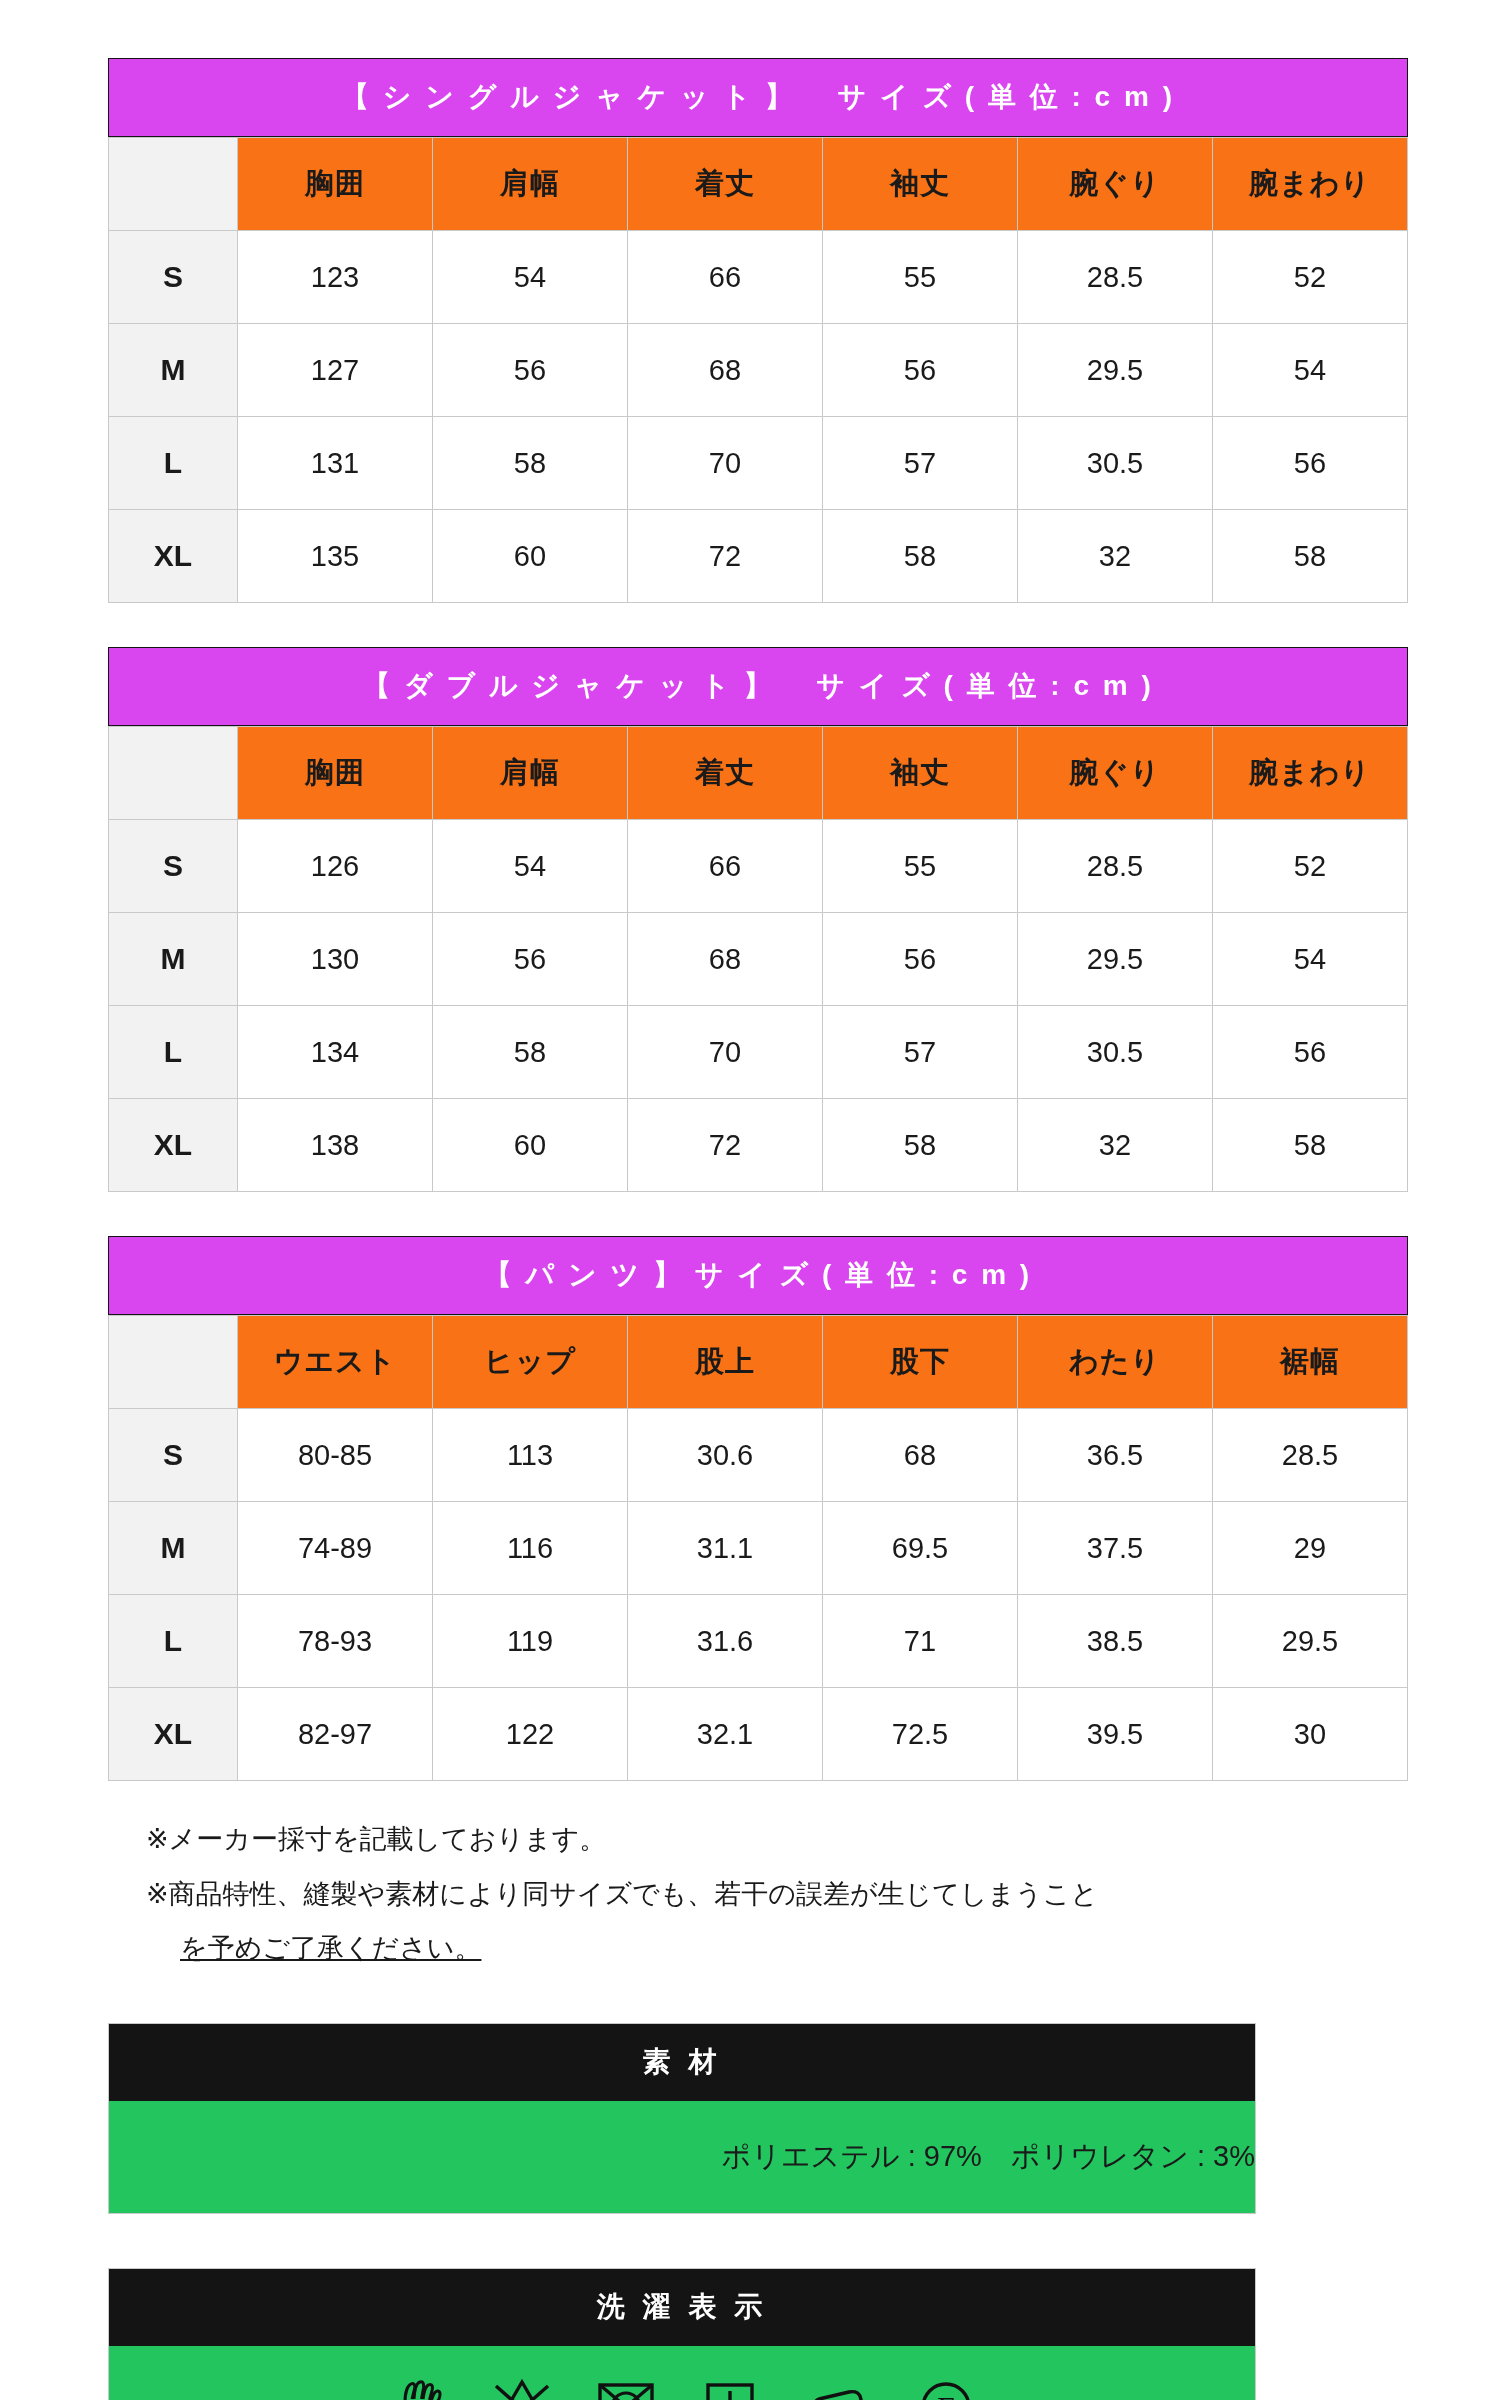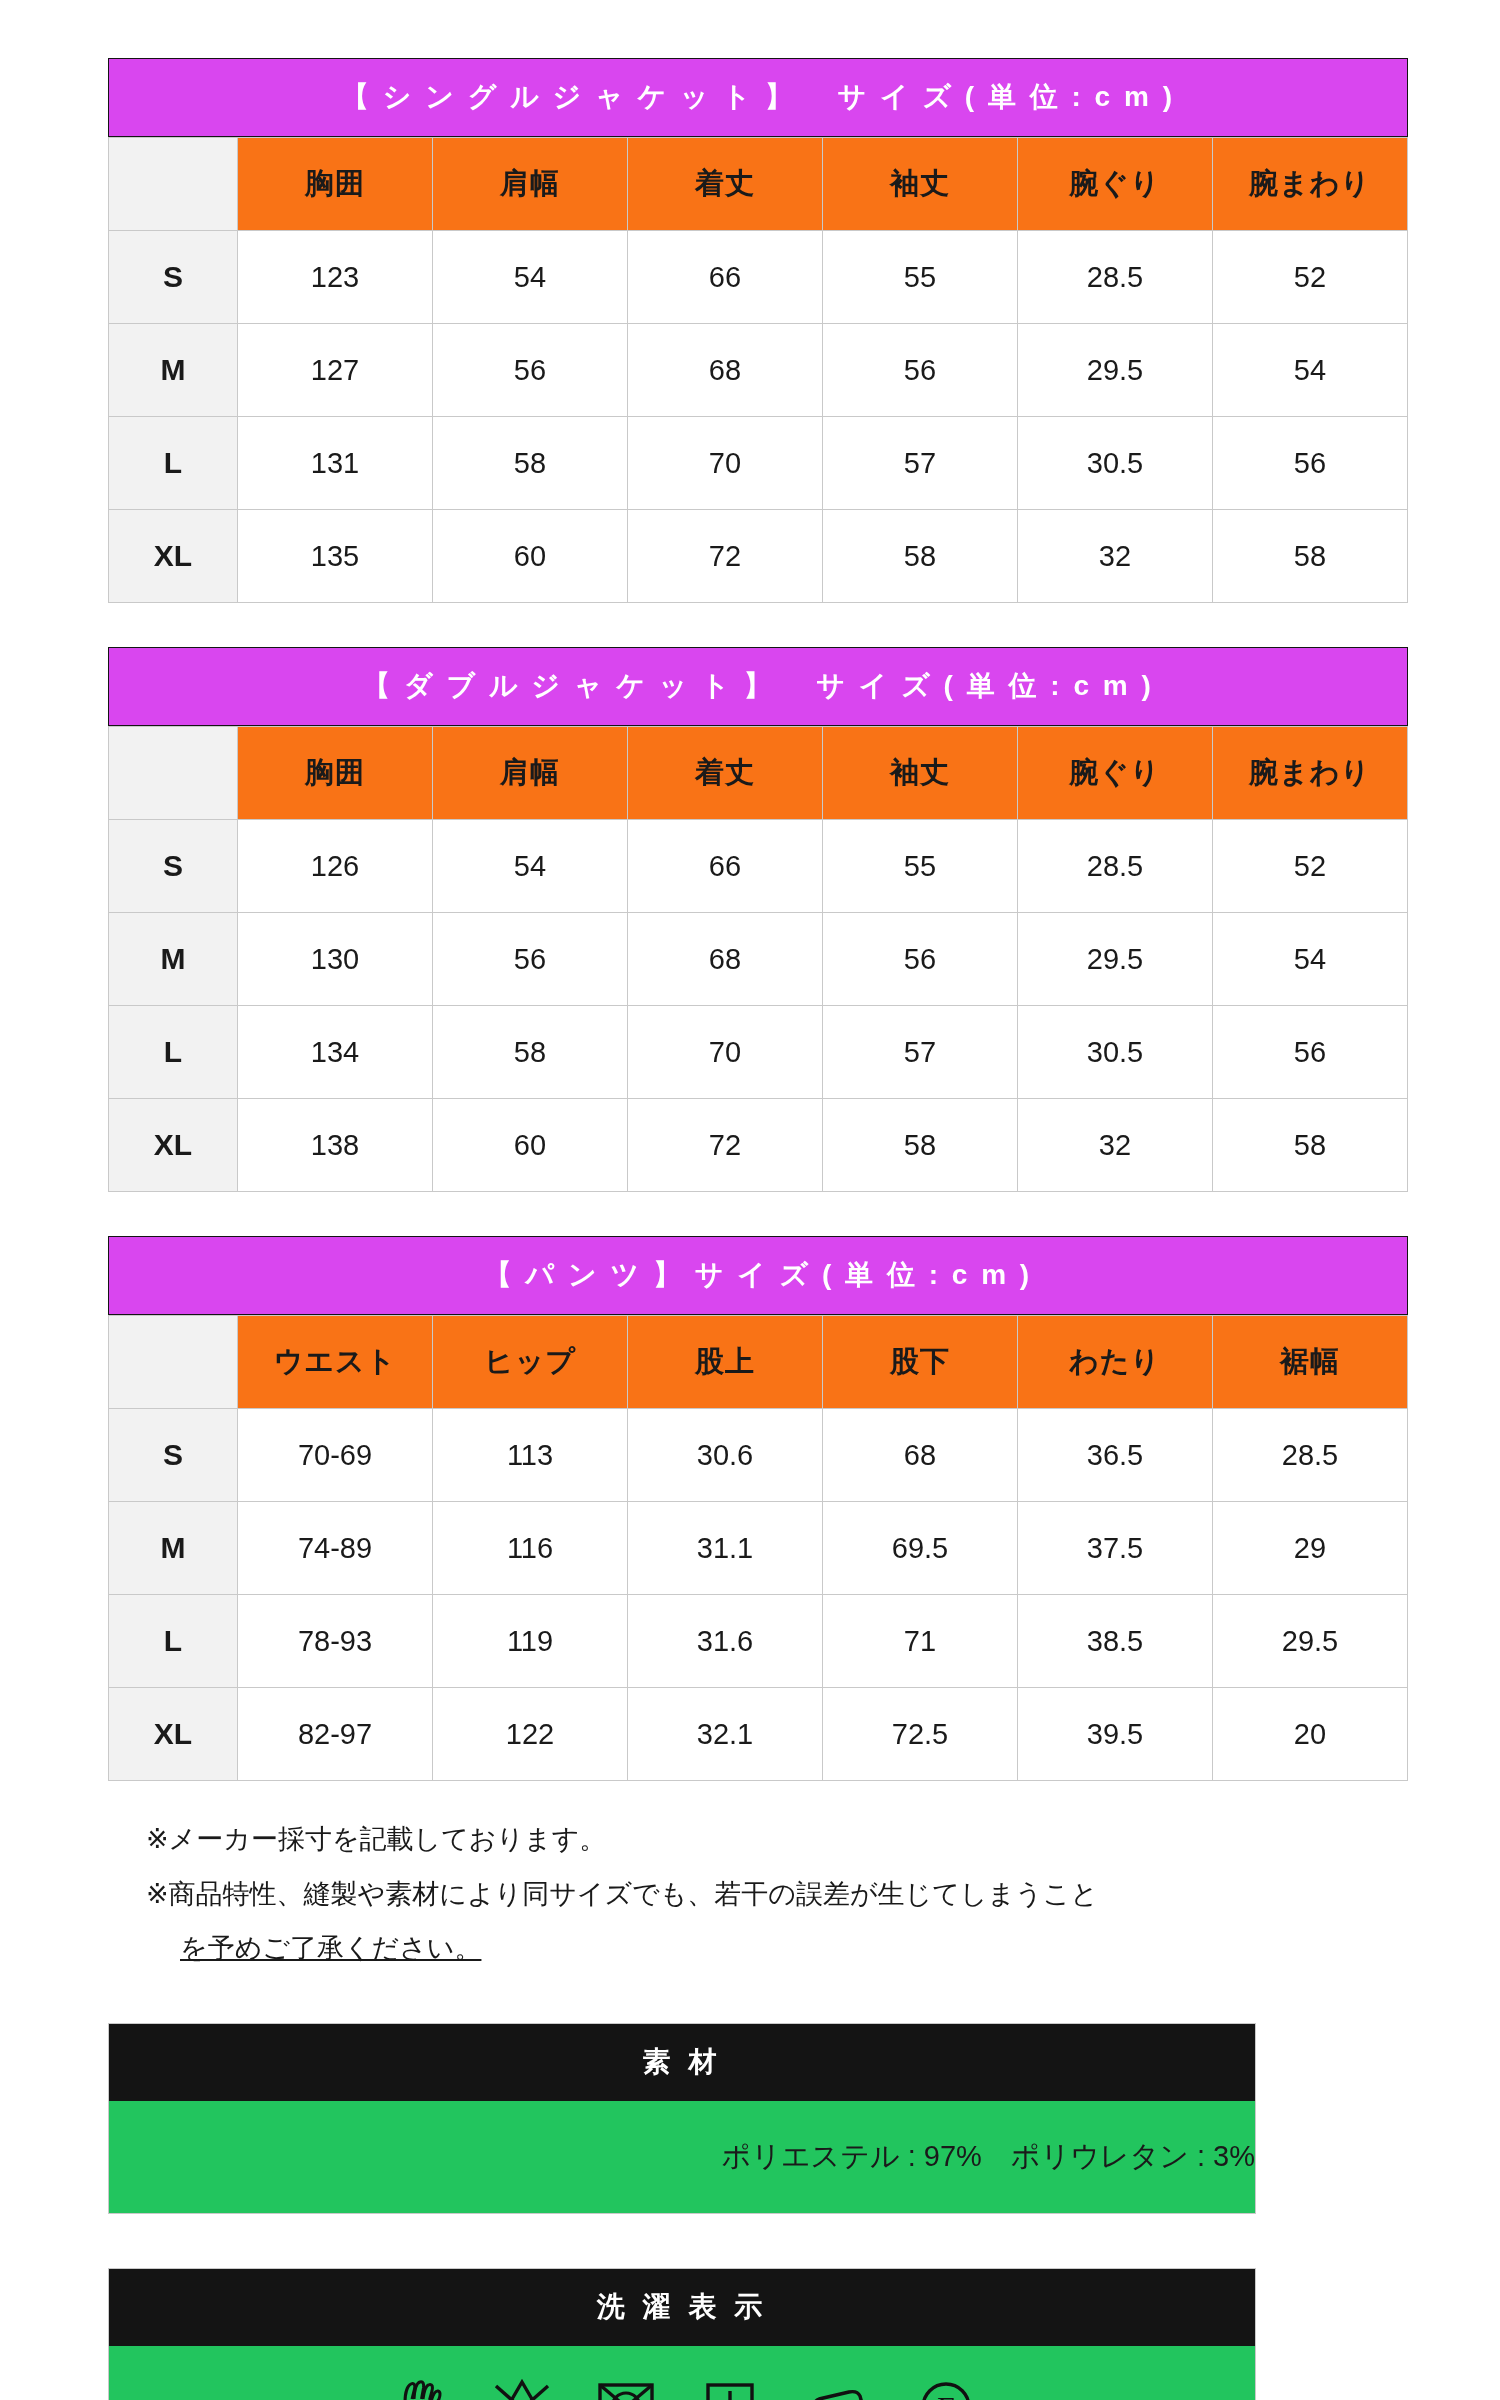--- a/index.html
+++ b/index.html
@@ -243,21 +243,21 @@
         <th>ヒップ</th>
         <th>股上</th>
         <th>股下</th>
         <th>わたり</th>
         <th>裾幅</th>
       </tr>
     </thead>
     <tbody>
       <tr>
         <th class="row-head">S</th>
-        <td>70-69</td>
+        <td>80-85</td>
         <td>113</td>
         <td>30.6</td>
         <td>68</td>
         <td>36.5</td>
         <td>28.5</td>
       </tr>
       <tr>
         <th class="row-head">M</th>
         <td>74-89</td>
         <td>116</td>
@@ -275,21 +275,21 @@
         <td>38.5</td>
         <td>29.5</td>
       </tr>
       <tr>
         <th class="row-head">XL</th>
         <td>82-97</td>
         <td>122</td>
         <td>32.1</td>
         <td>72.5</td>
         <td>39.5</td>
-        <td>20</td>
+        <td>30</td>
       </tr>
     </tbody>
   </table>
 
   <div class="notes">
     <p>※メーカー採寸を記載しております。</p>
     <p>※商品特性、縫製や素材により同サイズでも、若干の誤差が生じてしまうこと</p>
     <p class="indent">を予めご了承ください。</p>
   </div>
 

